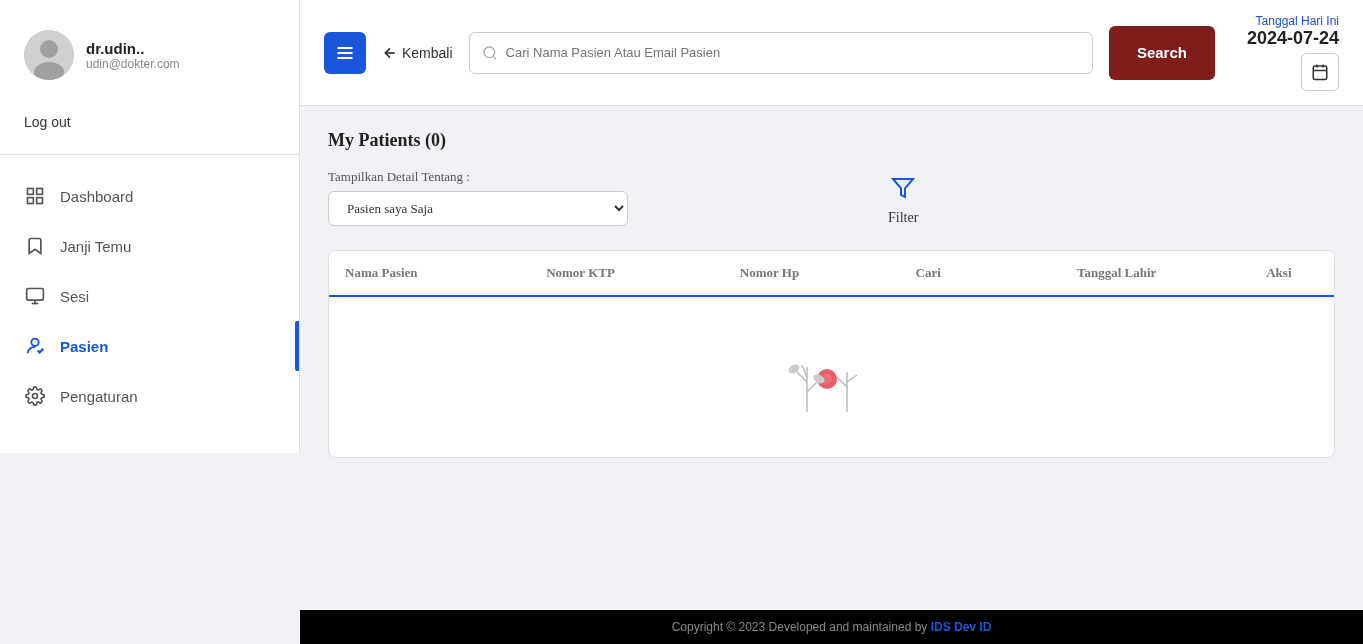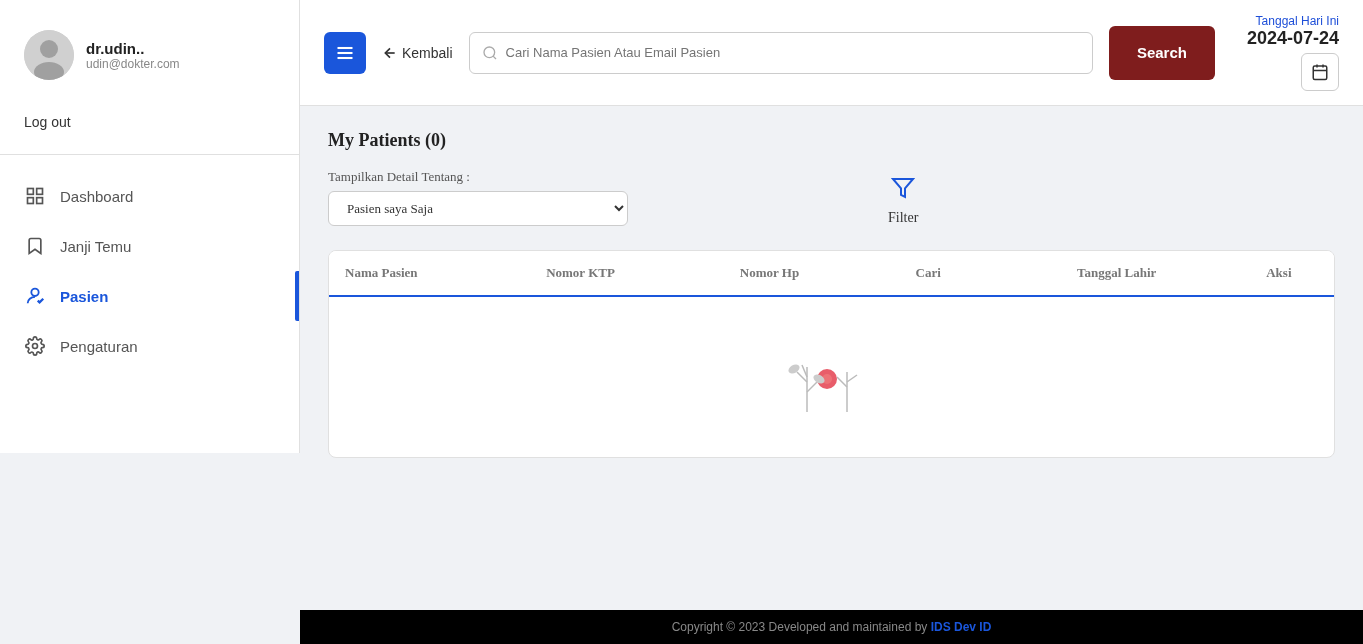--- a/index.html
+++ b/index.html
@@ -386,20 +386,30 @@
 
     <div class="nav-item">
       <span class="nav-icon">
         <svg width="20" height="20" viewBox="0 0 24 24" fill="none" stroke="#555" stroke-width="2">
           <path d="M19 21l-7-5-7 5V5a2 2 0 0 1 2-2h10a2 2 0 0 1 2 2z"></path>
         </svg>
       </span>
       <span>Janji Temu</span>
     </div>
 
+    <div class="nav-item">
+      <span class="nav-icon">
+        <svg width="20" height="20" viewBox="0 0 24 24" fill="none" stroke="#555" stroke-width="2">
+          <rect x="2" y="3" width="20" height="14" rx="2"></rect>
+          <line x1="8" y1="21" x2="16" y2="21"></line>
+          <line x1="12" y1="17" x2="12" y2="21"></line>
+        </svg>
+      </span>
+      <span>Sesi</span>
+    </div>
 
     <div class="nav-item active">
       <span class="nav-icon">
         <svg width="22" height="22" viewBox="0 0 24 24" fill="none" stroke="#1a56db" stroke-width="2">
           <circle cx="12" cy="8" r="4"></circle>
           <path d="M4 20c0-4 3.6-7 8-7"></path>
           <path d="M15 17l2 2 4-4" stroke="#1a56db" stroke-width="2.5"></path>
         </svg>
       </span>
       <span style="color:#1a56db; font-weight:600;">Pasien</span>

